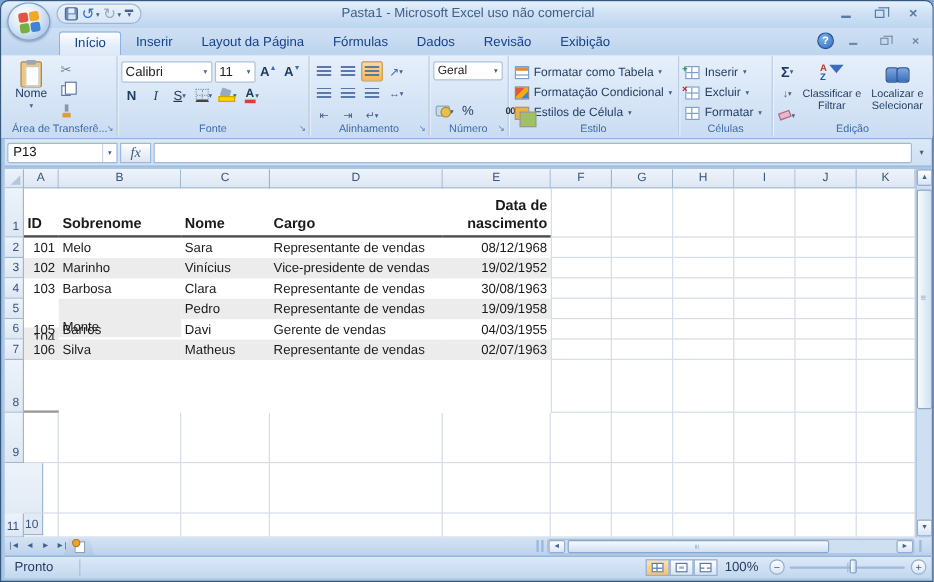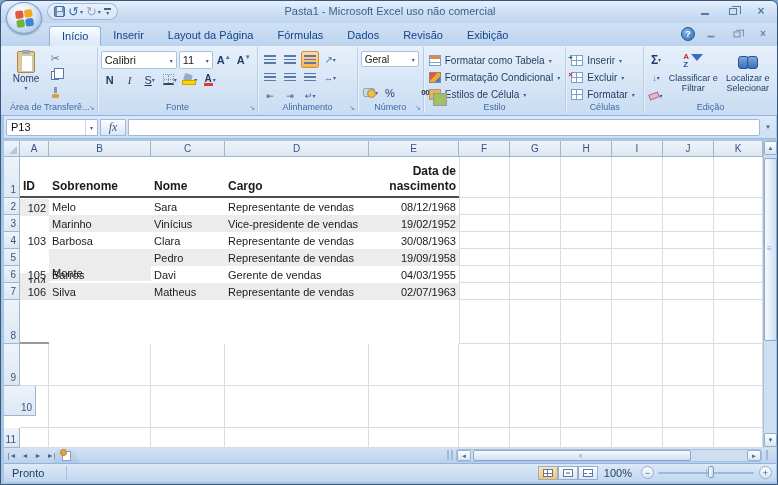--- a/index.html
+++ b/index.html
@@ -539,21 +539,21 @@
       <div class="hcell" style="left: 710px; top: 0px; width: 49px; height: 16px; position: absolute;">K</div>
       <div class="hcell rhdr" style="left: 0px; top: 16px; width: 16px; height: 41px; position: absolute;">1</div>
       <div class="hcell rhdr" style="left: 0px; top: 57px; width: 16px; height: 17px; position: absolute;">2</div>
       <div class="hcell rhdr" style="left: 0px; top: 74px; width: 16px; height: 17px; position: absolute;">3</div>
       <div class="hcell rhdr" style="left: 0px; top: 91px; width: 16px; height: 17px; position: absolute;">4</div>
       <div class="hcell rhdr" style="left: 0px; top: 108px; width: 16px; height: 17px; position: absolute;">5</div>
       <div class="hcell rhdr" style="left: 0px; top: 125px; width: 16px; height: 17px; position: absolute;">6</div>
       <div class="hcell rhdr" style="left: 0px; top: 142px; width: 16px; height: 17px; position: absolute;">7</div>
       <div class="hcell rhdr" style="left: 0px; top: 159px; width: 16px; height: 44px; position: absolute;">8</div>
       <div class="hcell rhdr" style="left: 0px; top: 203px; width: 16px; height: 42px; position: absolute;">9</div>
-      <div class="hcell rhdr" style="left: 0px; top: 245px; width: 16px; height: 30px; position: absolute; padding-left: 28px;">10</div>
+      <div class="hcell rhdr" style="left: 0px; top: 245px; width: 16px; height: 60px; position: absolute; padding-left: 28px;">10</div>
       <div class="hcell rhdr" style="left: 0px; top: 287px; width: 16px; height: 20px; position: absolute;">11</div>
       <div class="cell th hdr-border" style="left: 16px; top: 16px; width: 29px; height: 41px; position: absolute;">ID</div>
       <div class="cell th hdr-border" style="left: 45px; top: 16px; width: 102px; height: 41px; position: absolute;">Sobrenome</div>
       <div class="cell th hdr-border" style="left: 147px; top: 16px; width: 74px; height: 41px; position: absolute;">Nome</div>
       <div class="cell th hdr-border right" style="left: 365px; top: 16px; width: 90px; height: 41px; position: absolute;">Data de nascimento</div>
       <div class="cell th hdr-border" style="left: 221px; top: 16px; width: 144px; height: 41px; position: absolute;">Cargo</div>
       <div class="cell gl gl-left" style="left: 455px; top: 16px; width: 51px; height: 41px; position: absolute;"></div>
       <div class="cell gl" style="left: 506px; top: 16px; width: 51px; height: 41px; position: absolute;"></div>
       <div class="cell gl" style="left: 557px; top: 16px; width: 51px; height: 41px; position: absolute;"></div>
       <div class="cell gl" style="left: 608px; top: 16px; width: 51px; height: 41px; position: absolute;"></div>
@@ -563,21 +563,21 @@
       <div class="cell" style="left: 45px; top: 57px; width: 102px; height: 17px; position: absolute;">Melo</div>
       <div class="cell" style="left: 147px; top: 57px; width: 74px; height: 17px; position: absolute;">Sara</div>
       <div class="cell" style="left: 221px; top: 57px; width: 144px; height: 17px; position: absolute;">Representante de vendas</div>
       <div class="cell right" style="left: 365px; top: 57px; width: 90px; height: 17px; position: absolute;">08/12/1968</div>
       <div class="cell gl gl-left" style="left: 455px; top: 57px; width: 51px; height: 17px; position: absolute;"></div>
       <div class="cell gl" style="left: 506px; top: 57px; width: 51px; height: 17px; position: absolute;"></div>
       <div class="cell gl" style="left: 557px; top: 57px; width: 51px; height: 17px; position: absolute;"></div>
       <div class="cell gl" style="left: 608px; top: 57px; width: 51px; height: 17px; position: absolute;"></div>
       <div class="cell gl" style="left: 659px; top: 57px; width: 51px; height: 17px; position: absolute;"></div>
       <div class="cell gl" style="left: 710px; top: 57px; width: 49px; height: 17px; position: absolute;"></div>
-      <div class="cell band right" style="left: 16px; top: 58px; width: 29px; height: 17px; position: absolute;">102</div>
+      <div class="cell band right" style="left: 16px; top: 74px; width: 29px; height: 17px; position: absolute;">102</div>
       <div class="cell band" style="left: 45px; top: 74px; width: 102px; height: 17px; position: absolute;">Marinho</div>
       <div class="cell band" style="left: 147px; top: 74px; width: 74px; height: 17px; position: absolute;">Vinícius</div>
       <div class="cell band" style="left: 221px; top: 74px; width: 144px; height: 17px; position: absolute;">Vice-presidente de vendas</div>
       <div class="cell band right" style="left: 365px; top: 74px; width: 90px; height: 17px; position: absolute;">19/02/1952</div>
       <div class="cell gl gl-left" style="left: 455px; top: 74px; width: 51px; height: 17px; position: absolute;"></div>
       <div class="cell gl" style="left: 506px; top: 74px; width: 51px; height: 17px; position: absolute;"></div>
       <div class="cell gl" style="left: 557px; top: 74px; width: 51px; height: 17px; position: absolute;"></div>
       <div class="cell gl" style="left: 608px; top: 74px; width: 51px; height: 17px; position: absolute;"></div>
       <div class="cell gl" style="left: 659px; top: 74px; width: 51px; height: 17px; position: absolute;"></div>
       <div class="cell gl" style="left: 710px; top: 74px; width: 49px; height: 17px; position: absolute;"></div>

